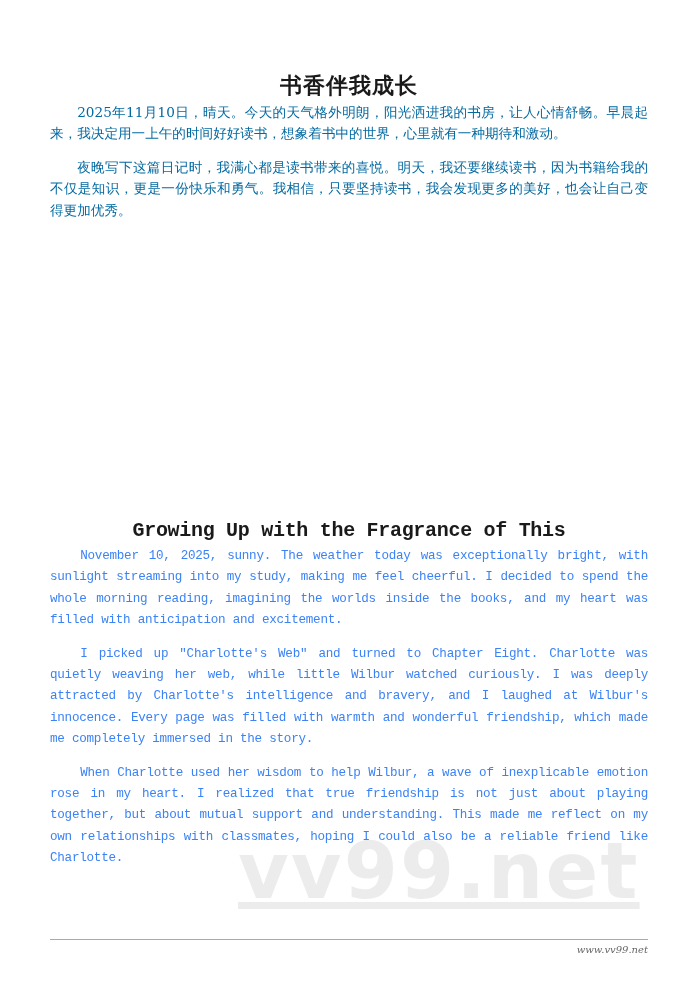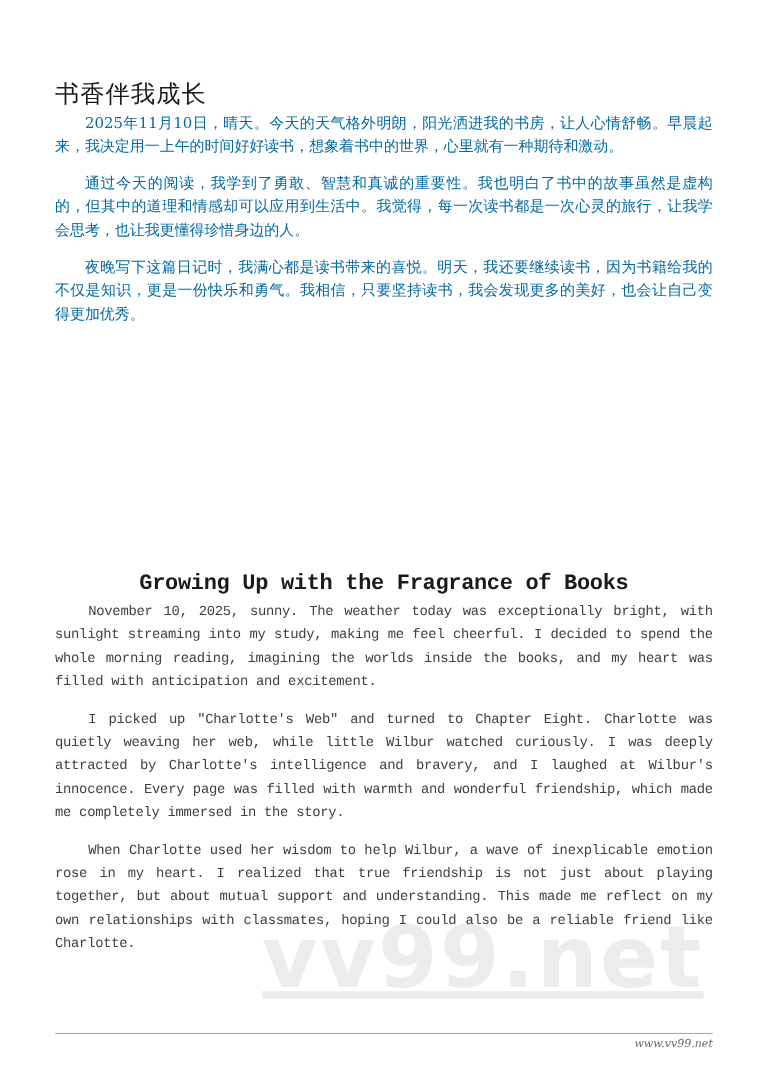--- a/index.html
+++ b/index.html
@@ -2,62 +2,61 @@
 <html><head>
 <meta charset="utf-8">
 <style>
   html, body { margin: 0; padding: 0; }
   body {
     width: 700px; height: 989px; background: #ffffff; position: relative; overflow: hidden;
     color: #2b2b2b;
   }
   .page { position: absolute; left: 50px; top: 0; width: 598px; }
   .cn-title {
-    position: absolute; left: 0; top: 56px; width: 598px; 
-    font-family: "DejaVu Serif", serif; font-weight: normal; font-size: 22px; color: #1a1a1a;
+    position: absolute; left: 0; top: 56px; width: 598px; text-align: center;
+    font-family: "DejaVu Serif", serif; font-weight: bold; font-size: 22px; color: #1a1a1a;
     letter-spacing: 1px;
   }
   .cn-body { position: absolute; left: 0; top: 102px; width: 598px; }
   .cn-p {
     margin: 0 0 12px 0; font-family: "DejaVu Serif", serif; font-size: 13.6px; line-height: 21.4px;
     text-indent: 2em; text-align: justify; color: #0369a1;
   }
   .en-title {
     position: absolute; left: 0; top: 502px; width: 598px; text-align: center;
     font-family: "Liberation Mono", monospace; font-weight: bold; font-size: 20px; color: #1a1a1a;
     letter-spacing: -0.3px;
   }
   .en-body { position: absolute; left: 0; top: 546px; width: 598px; }
   .en-p {
     margin: 0 0 12px 0; font-family: "Liberation Mono", monospace; font-size: 12.6px; line-height: 21.4px;
-    text-indent: 2.4em; text-align: justify; color: #404040; letter-spacing: -0.25px;
+    text-indent: 2.4em; text-align: justify; color: #3b82f6; letter-spacing: -0.25px;
   }
   .watermark {
     position: absolute; left: 238px; top: 832px; font-family: "DejaVu Sans", sans-serif;
     font-weight: bold; font-size: 78px; color: #000; opacity: 0.07; letter-spacing: 2px;
     pointer-events: none; line-height: 1; text-decoration: underline;
   }
   .rule { position: absolute; left: 50px; top: 939px; width: 598px; height: 0; border-top: 1.5px solid #aaaaaa; }
   .footer-url {
     position: absolute; right: 52px; top: 944px; font-family: "DejaVu Serif", serif; font-style: italic;
     font-size: 10px; color: #666;
   }
 </style>
 </head>
 <body>
 
 <div class="page">
   <h1 class="cn-title">书香伴我成长</h1>
   <div class="cn-body">
     <p class="cn-p">2025年11月10日，晴天。今天的天气格外明朗，阳光洒进我的书房，让人心情舒畅。早晨起来，我决定用一上午的时间好好读书，想象着书中的世界，心里就有一种期待和激动。</p>
-    <p class="cn-p">通过今天的阅读，我学到了勇敢、智慧和真诚的重要性。我也明白了书中的故事虽然是虚构的，但其中的道理和情感却可以应用到生活中。我觉得，每一次读书都是一次心灵的旅行，让我学会思考，也让我更懂得珍惜身边的人。</p>
     <p class="cn-p">夜晚写下这篇日记时，我满心都是读书带来的喜悦。明天，我还要继续读书，因为书籍给我的不仅是知识，更是一份快乐和勇气。我相信，只要坚持读书，我会发现更多的美好，也会让自己变得更加优秀。</p>
   </div>
 
-  <h2 class="en-title">Growing Up with the Fragrance of Books</h2>
+  <h2 class="en-title">Growing Up with the Fragrance of This</h2>
   <div class="en-body">
     <p class="en-p">November 10, 2025, sunny. The weather today was exceptionally bright, with sunlight streaming into my study, making me feel cheerful. I decided to spend the whole morning reading, imagining the worlds inside the books, and my heart was filled with anticipation and excitement.</p>
     <p class="en-p">I picked up "Charlotte's Web" and turned to Chapter Eight. Charlotte was quietly weaving her web, while little Wilbur watched curiously. I was deeply attracted by Charlotte's intelligence and bravery, and I laughed at Wilbur's innocence. Every page was filled with warmth and wonderful friendship, which made me completely immersed in the story.</p>
     <p class="en-p">When Charlotte used her wisdom to help Wilbur, a wave of inexplicable emotion rose in my heart. I realized that true friendship is not just about playing together, but about mutual support and understanding. This made me reflect on my own relationships with classmates, hoping I could also be a reliable friend like Charlotte.</p>
   </div>
 </div>
 
 <div class="watermark">vv99.net</div>
 <div class="rule"></div>
 <div class="footer-url">www.vv99.net</div>

